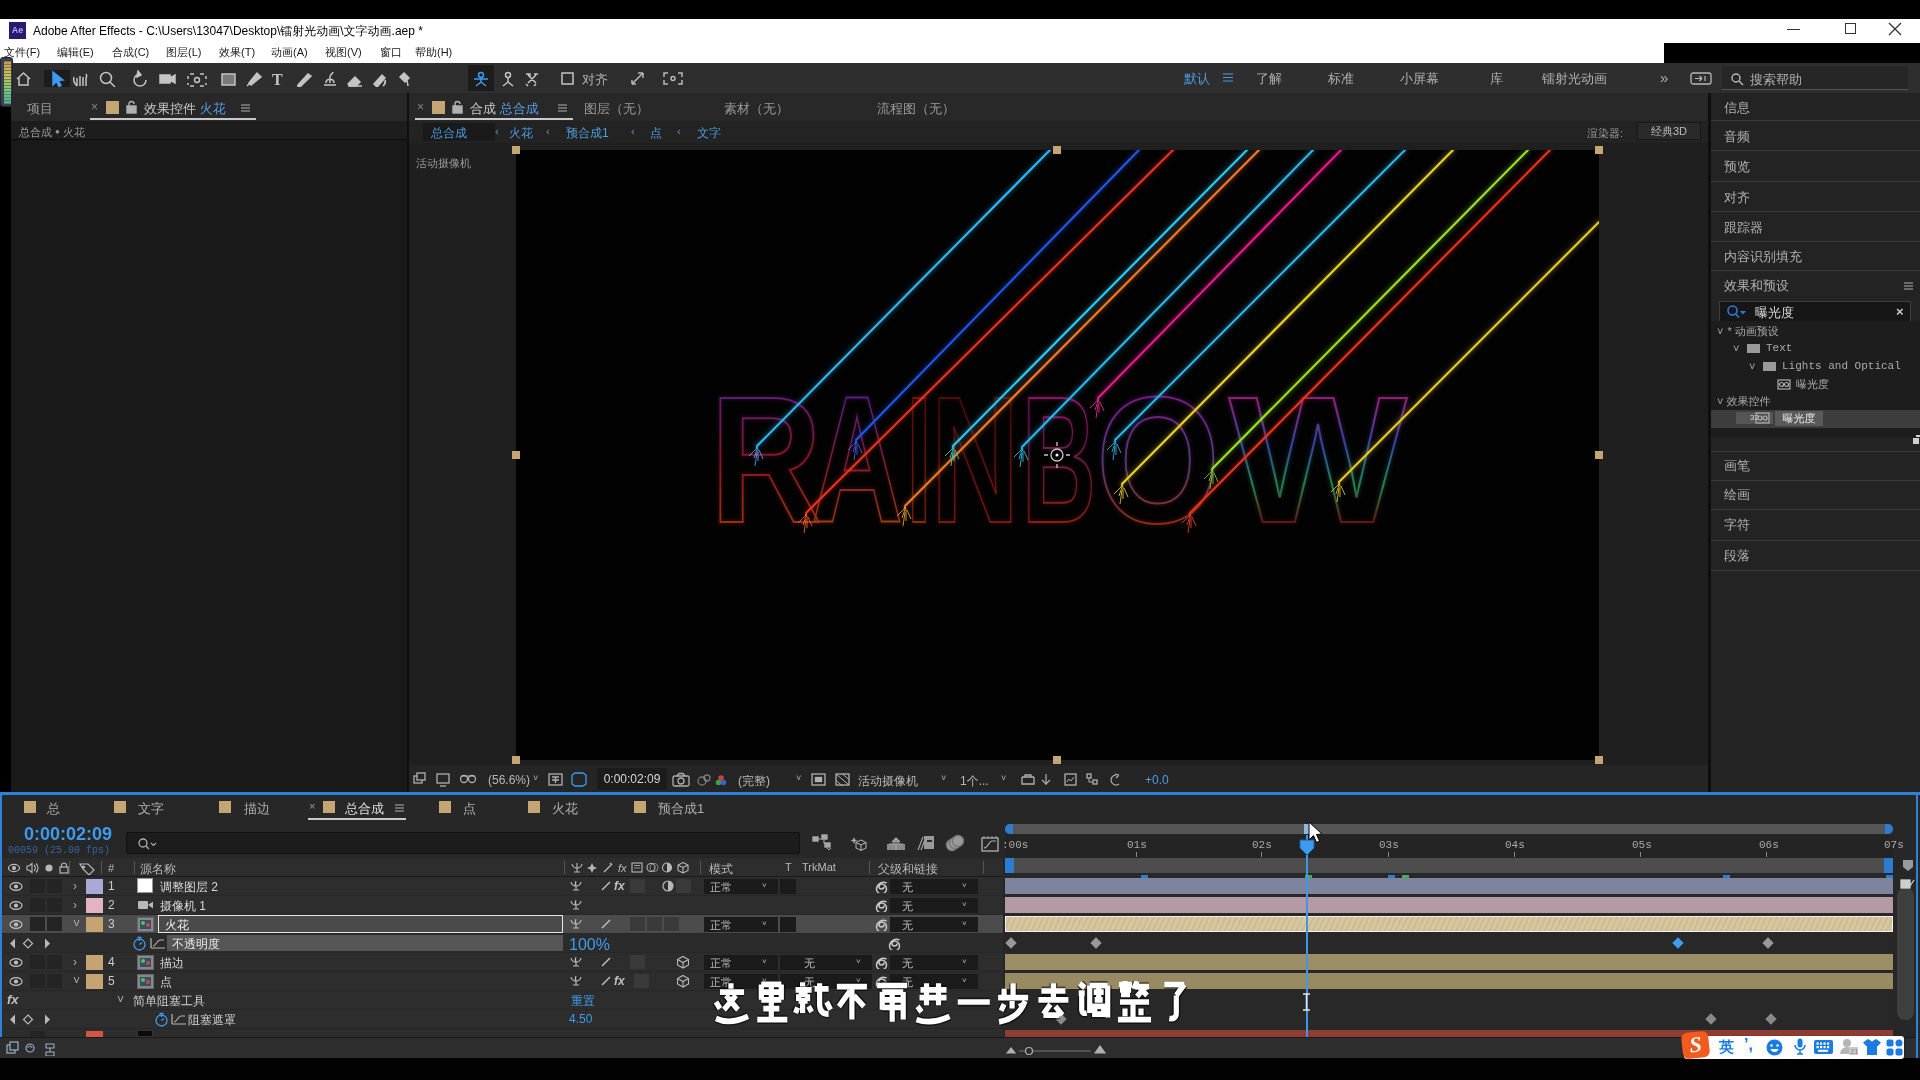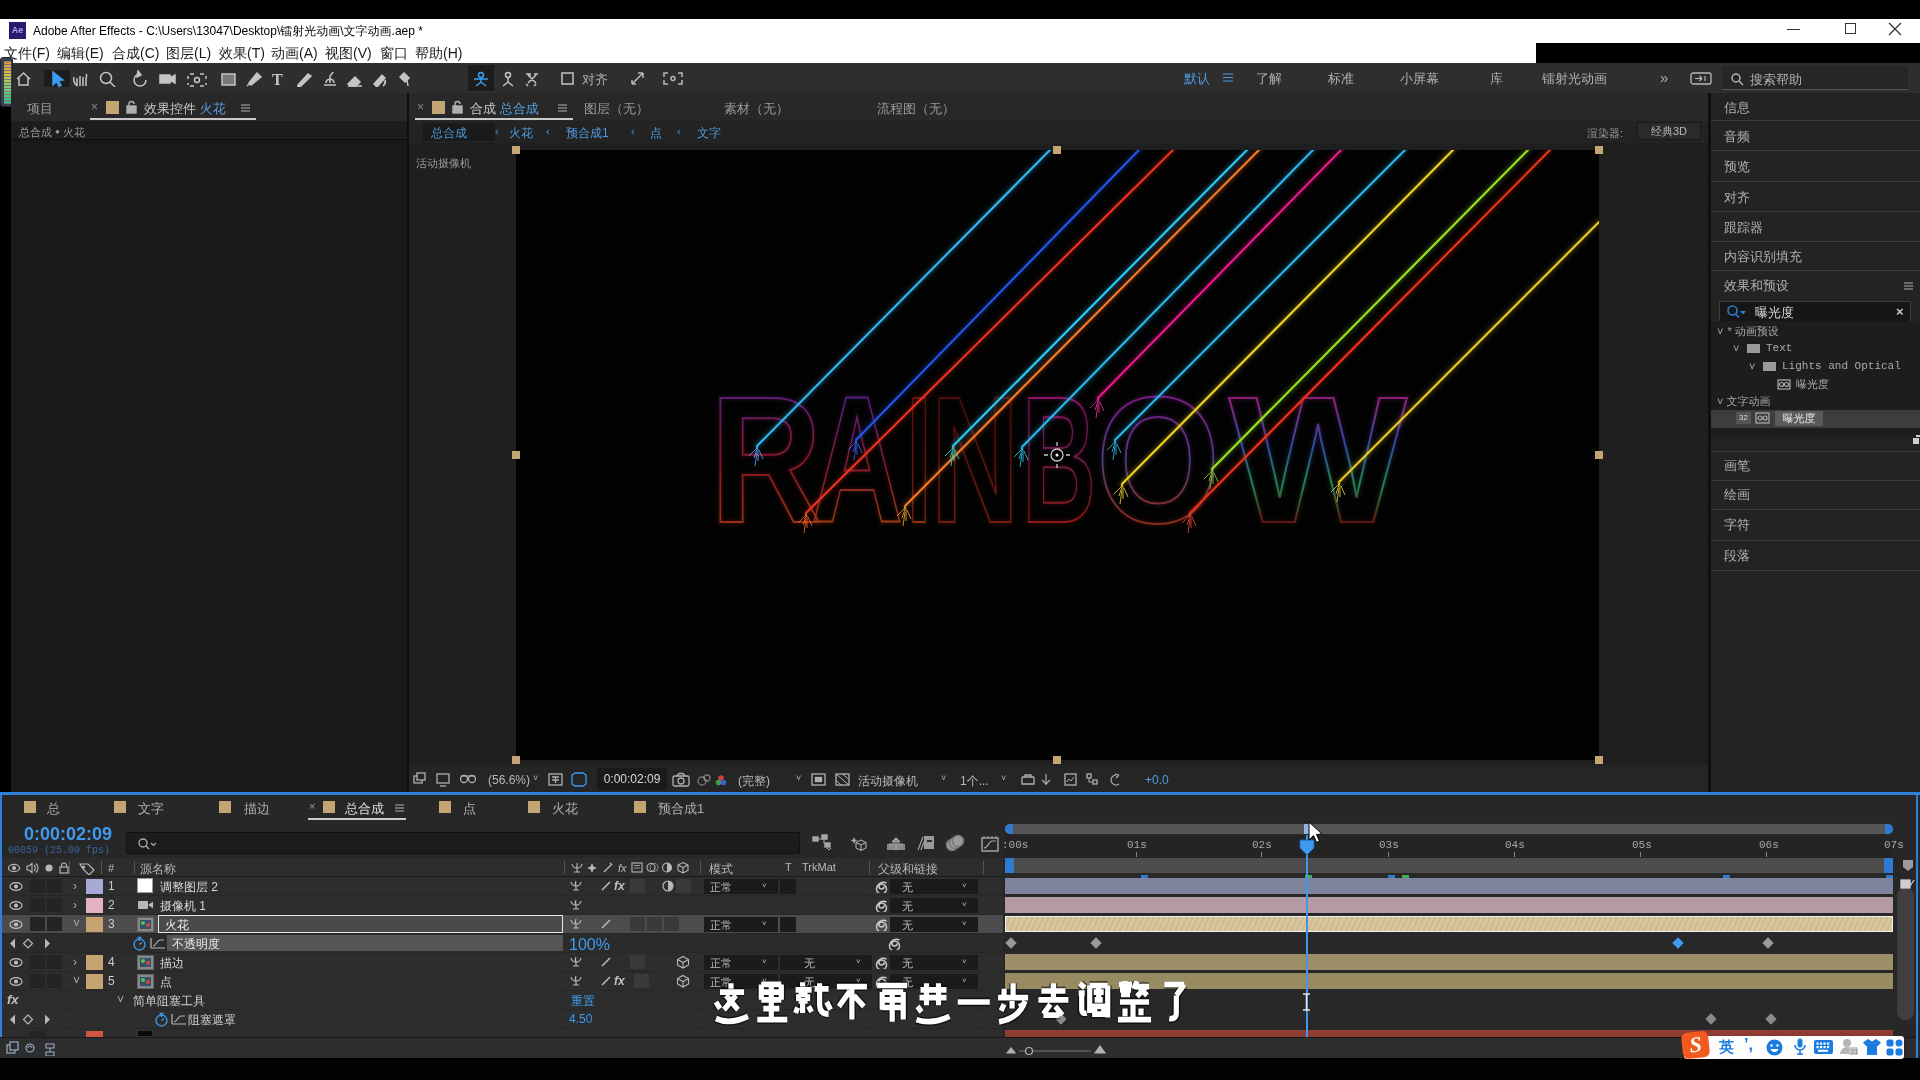--- a/index.html
+++ b/index.html
@@ -12,21 +12,21 @@
 <div class="a" style="left:0;top:19px;width:1920px;height:24px;background:#fff">
   <div class="a" style="left:9px;top:3px;width:17px;height:17px;background:#2a1a6e;color:#b5a3f5;font-size:9px;font-weight:bold;text-align:center;line-height:17px">Ae</div>
   <div class="a" style="left:33px;top:4px;color:#000;font-size:12px">Adobe After Effects - C:\Users\13047\Desktop\镭射光动画\文字动画.aep *</div>
   <div class="a" style="left:1787px;top:10px;width:13px;height:1px;background:#333"></div>
   <div class="a" style="left:1845px;top:4px;width:11px;height:11px;border:1px solid #333"></div>
   <svg class="a" style="left:1888px;top:3px" width="14" height="14">
       <path d="M1,1 L13,13 M13,1 L1,13" stroke="#333" stroke-width="1.3"></path>
     </svg>
 </div>
 
-<div class="a" style="left:0;top:43px;width:1536px;height:20px;background:#fff;color:#1a1a1a;font-size:14px">
+<div class="a" style="left:0;top:43px;width:1664px;height:20px;background:#fff;color:#1a1a1a;font-size:11px">
   <span class="a" style="left:4px;top:2px">文件(F)</span>
     <span class="a" style="left:57px;top:2px">编辑(E)</span>
     <span class="a" style="left:112px;top:2px">合成(C)</span>
     <span class="a" style="left:166px;top:2px">图层(L)</span>
     <span class="a" style="left:219px;top:2px">效果(T)</span>
     <span class="a" style="left:271px;top:2px">动画(A)</span>
     <span class="a" style="left:325px;top:2px">视图(V)</span>
     <span class="a" style="left:380px;top:2px">窗口</span>
     <span class="a" style="left:415px;top:2px">帮助(H)</span>
 </div>
@@ -403,23 +403,23 @@
       <span class="a" style="left:55px;top:249px;font-size:11px;color:#aaa;font-family:'Liberation Mono',monospace">Text</span>
     <span class="a" style="left:38px;top:267px;font-size:11px;color:#aaa">˅</span>
       <div class="a" style="left:52px;top:269px;width:13px;height:9px;background:#9a9a9a"></div>
       <span class="a" style="left:71px;top:267px;font-size:11px;color:#aaa;font-family:'Liberation Mono',monospace">Lights and Optical</span>
     <svg class="a" style="left:66px;top:286px" width="14" height="11" fill="none" stroke="#b0b0b0" stroke-width="1.2">
         <rect x="1" y="1" width="12" height="9"></rect>
         <circle cx="4.5" cy="5.5" r="2"></circle>
         <circle cx="9.5" cy="5.5" r="2"></circle>
       </svg>
     <span class="a" style="left:85px;top:284px;font-size:11px;color:#aaa">曝光度</span>
-    <span class="a" style="left:6px;top:301px;font-size:11px;color:#aaa">˅ 文字动画</span>
+    <span class="a" style="left:6px;top:301px;font-size:11px;color:#aaa">˅ 效果控件</span>
     <div class="a" style="left:0;top:317px;width:220px;height:18px;background:#3d3d3d"></div>
-    <div class="a" style="left:25px;top:319px;width:15px;height:12px;background:#555;color:#ddd;font-size:8px;text-align:center;line-height:12px">32</div>
+    <div class="a" style="left:25px;top:319px;width:37px;height:12px;background:#555;color:#ddd;font-size:8px;text-align:center;line-height:12px">32</div>
     <svg class="a" style="left:44px;top:319px" width="15" height="12" fill="none" stroke="#b0b0b0" stroke-width="1.2">
         <rect x="1" y="1" width="13" height="10"></rect>
         <circle cx="5" cy="6" r="2"></circle>
         <circle cx="10" cy="6" r="2"></circle>
       </svg>
     <div class="a" style="left:64px;top:318px;width:48px;height:15px;background:#5a5a5a;color:#e8e8e8;font-size:11px;text-align:center;line-height:15px">曝光度</div>
     <svg class="a" style="left:200px;top:340px" width="13" height="12" fill="#cfcfcf">
         <path d="M2,5 h6 v6 h-6 z M5,2 h6 v6 h-2 v-4 h-4 z"></path>
       </svg>
     <div class="a" style="left:0;top:358px;width:220px;height:1px;background:#3a3a3a"></div>

